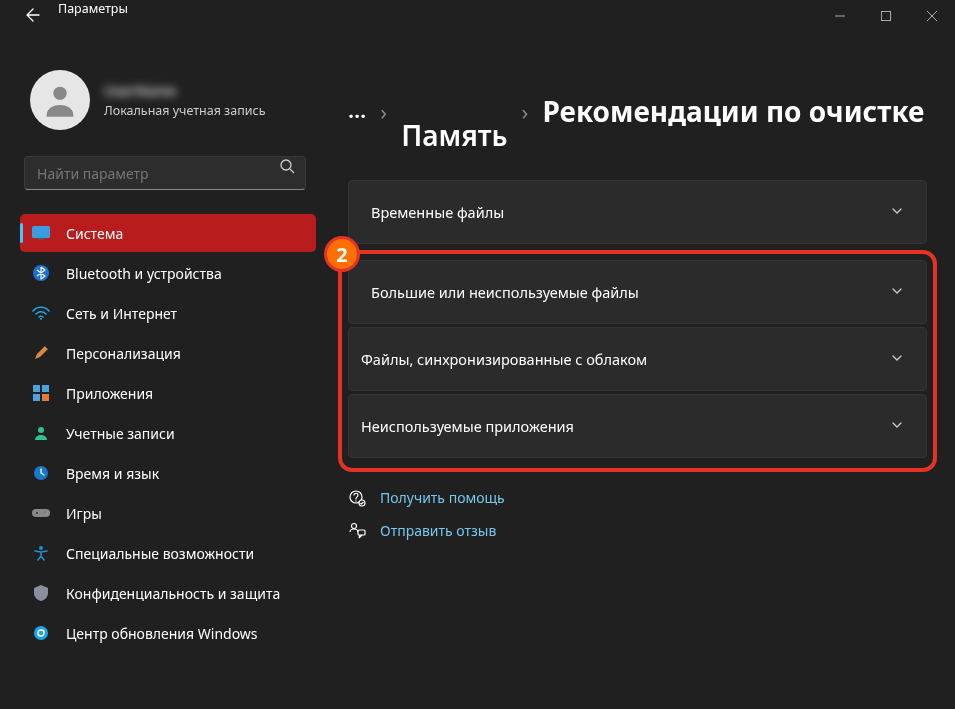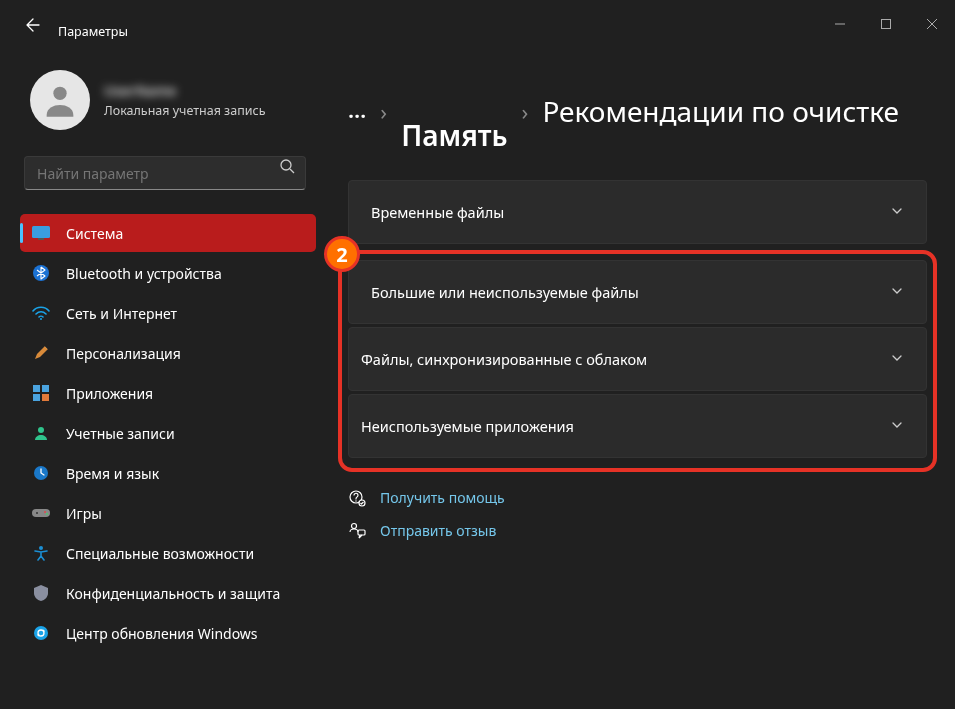--- a/index.html
+++ b/index.html
@@ -1,18 +1,18 @@
 <!DOCTYPE html>
 <html><head>
 <meta charset="utf-8">
 <style>
   * { box-sizing: border-box; margin: 0; padding: 0; font-family: "Segoe UI", system-ui, sans-serif; }
   body { width: 955px; height: 709px; background: #202020; color: #fff; overflow: hidden; position: relative; }
 
-  .titlebar { height: 40px; display: flex; align-items: flex-end; padding: 0 0 0 18px; }
+  .titlebar { height: 40px; display: flex; align-items: flex-start; padding: 0 0 0 18px; }
   .back-btn { width: 30px; height: 30px; display: flex; align-items: center; justify-content: center; cursor: pointer; color: #fff; }
   .title { font-size: 12.5px; font-weight: 400; margin-left: 10px; }
   .win-controls { margin-left: auto; display: flex; gap: 0; }
   .win-btn { width: 46px; height: 32px; display: flex; align-items: center; justify-content: center; cursor: pointer; color: #aaa; }
   .win-btn svg { width: 10px; height: 10px; }
 
   .content { display: flex; height: calc(100% - 40px); }
   .sidebar { width: 320px; padding: 10px 0 10px 10px; display: flex; flex-direction: column; }
   .user-block { display: flex; align-items: center; gap: 14px; padding: 20px 10px 22px 20px; }
   .avatar { width: 60px; height: 60px; border-radius: 50%; background: #e6e6e6; display: flex; align-items: center; justify-content: center; }
@@ -29,21 +29,21 @@
   .nav-item { display: flex; align-items: center; gap: 16px; height: 38px; padding: 0 12px; border-radius: 5px; cursor: pointer; font-size: 14px; position: relative; }
   .nav-item.active { background: #b91c1c; }
   .nav-item.active::before { content: ""; position: absolute; left: 0; top: 9px; bottom: 9px; width: 3px; background: #4cc2ff; border-radius: 2px; }
   .nav-icon { width: 18px; height: 18px; display: flex; align-items: center; justify-content: center; }
 
   .main { flex: 1; padding: 28px 28px 0 28px; }
   .breadcrumb { display: flex; align-items: center; gap: 14px; font-size: 28px; font-weight: 600; margin-bottom: 26px; }
   .bc-dots { font-size: 22px; cursor: pointer; color: #fff; padding-bottom: 4px; }
   .bc-sep { font-size: 22px; color: #888; font-weight: 400; }
   .bc-link { cursor: pointer; margin-top: 48px; }
-  .bc-current { font-weight: 400; }
+  .bc-current { font-weight: 700; }
 
   .cards { display: flex; flex-direction: column; gap: 1px; position: relative; }
   .card { background: #2b2b2b; border: 1px solid #333; border-radius: 4px; height: 64px; display: flex; align-items: center; justify-content: space-between; padding: 0 22px; cursor: pointer; font-size: 14.5px; }
   .card + .card { margin-top: 2px; padding-left: 12px; }
   .chev { color: #ccc; }
 
   .highlight-box { position: absolute; border: 4px solid #e63226; border-radius: 14px; pointer-events: none; }
   .num-badge { position: absolute; width: 36px; height: 36px; border-radius: 50%; background: #ff7000; border: 3px solid #e63226; display: flex; align-items: center; justify-content: center; font-size: 20px; font-weight: 700; color: #fff; pointer-events: none; }
 
   .footer-links { margin-top: 30px; display: flex; flex-direction: column; gap: 14px; font-size: 14px; }

